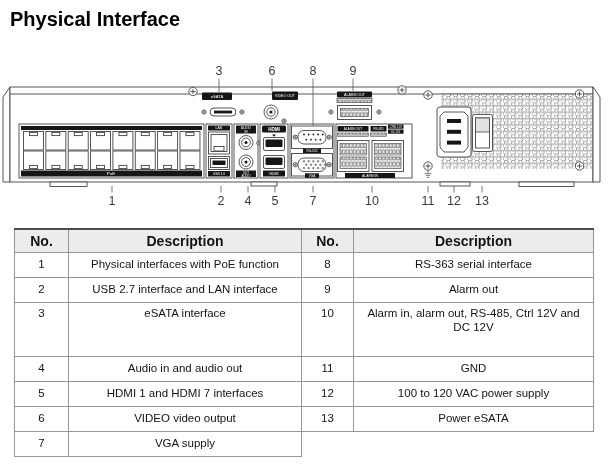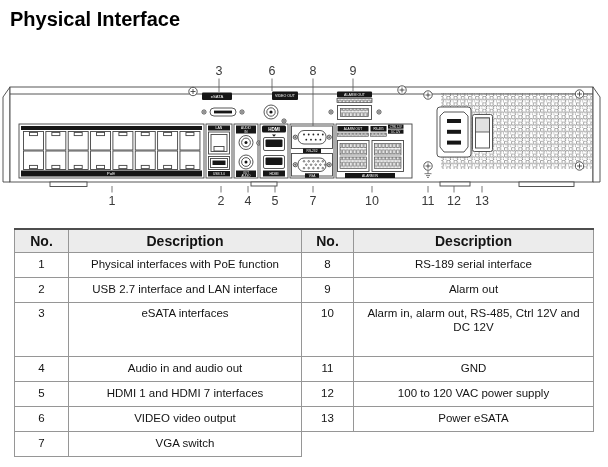--- a/index.html
+++ b/index.html
@@ -303,31 +303,31 @@
         <tr>
       <th>No.</th>
       <th>Description</th>
       <th>No.</th>
       <th>Description</th>
     </tr>
     <tr>
       <td>1</td>
       <td>Physical interfaces with PoE function</td>
       <td>8</td>
-      <td>RS-189 serial interface</td>
+      <td>RS-363 serial interface</td>
     </tr>
     <tr>
       <td>2</td>
       <td>USB 2.7 interface and LAN interface</td>
       <td>9</td>
       <td>Alarm out</td>
     </tr>
     <tr class="tall">
       <td>3</td>
-      <td>eSATA interfaces</td>
+      <td>eSATA interface</td>
       <td>10</td>
       <td>Alarm in, alarm out, RS-485, Ctrl 12V and DC 12V</td>
     </tr>
     <tr>
       <td>4</td>
       <td>Audio in and audio out</td>
       <td>11</td>
       <td>GND</td>
     </tr>
     <tr>
@@ -337,19 +337,19 @@
       <td>100 to 120 VAC power supply</td>
     </tr>
     <tr>
       <td>6</td>
       <td>VIDEO video output</td>
       <td>13</td>
       <td>Power eSATA</td>
     </tr>
     <tr>
       <td>7</td>
-      <td>VGA switch</td>
+      <td>VGA supply</td>
       <td class="ghost"></td>
       <td class="ghost"></td>
     </tr>
   </tbody>
     </table>
 </div>
 
 </body></html>

